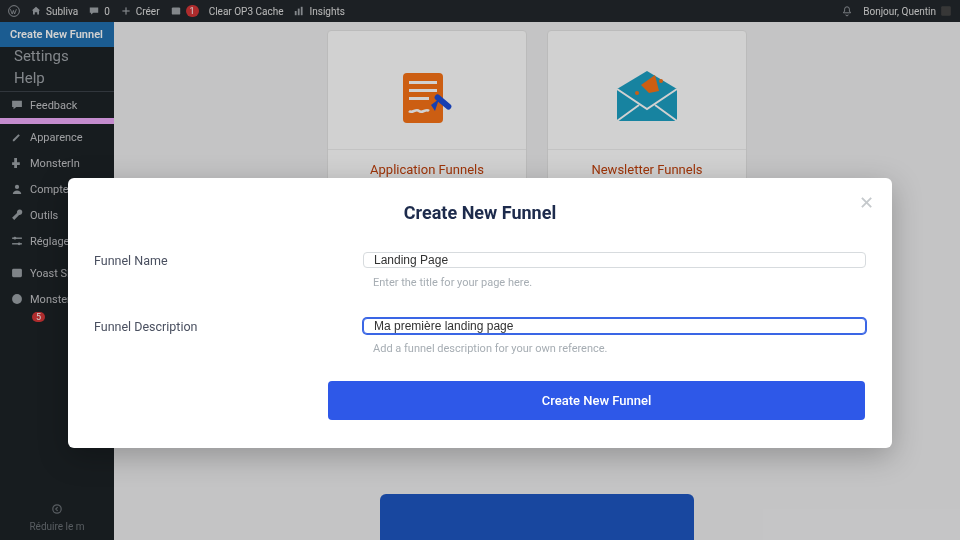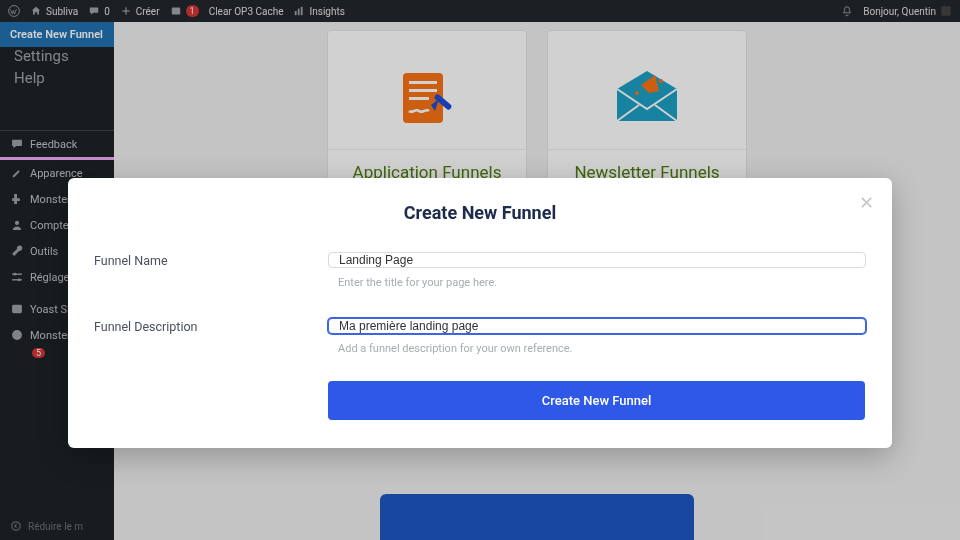--- a/index.html
+++ b/index.html
@@ -13,38 +13,38 @@
   .adminbar .badge-red { background:#d63638; color:#fff; border-radius:8px; padding:0 4px; font-size:9px; line-height:12px; min-width:12px; text-align:center; }
   .wp-icon { width:12px; height:12px; display:inline-block; }
   .ico { width:12px; height:12px; display:inline-block; color:#a0a5aa; }
 
   
   .sidebar { position:absolute; top:22px; left:0; bottom:0; width:114px; background:#1d2327; color:#eee; font-size:11px; display:flex; flex-direction:column; z-index:1; }
   .sidebar .item { padding:6px 8px 6px 10px; display:flex; align-items:center; gap:6px; color:#c3c4c7; cursor:pointer; }
   .sidebar .item .micon { width:14px; height:14px; display:inline-flex; align-items:center; justify-content:center; color:#9ca2a7; }
   .sidebar .active { background:#2271b1; color:#fff; font-weight:600; }
   .sidebar .sub { padding:0 8px 4px 14px; color:#a0a5aa; font-size:15px; cursor:pointer; }
-  .sidebar .feedback-sep { border-top:1px solid #3c434a; border-bottom:3px solid #f0abfc;margin-top:39px; }
+  .sidebar .feedback-sep { border-top:1px solid #3c434a; border-bottom:6px solid #f0abfc; }
   .sidebar .count-badge { background:#d63638; color:#fff; border-radius:8px; font-size:9px; padding:0 4px; margin-left:4px; }
-  .sidebar .collapse { margin-top:auto; padding:8px 10px; color:#6c7277; font-size:10px; display:flex; align-items:center; gap:6px; }
+  .sidebar .collapse { margin-top:auto; padding:8px 10px; color:#6c7277; font-size:10px; display:flex; align-items:center; gap:6px;flex-direction:column; }
 
   
   .content { position:absolute; left:114px; right:0; top:22px; bottom:0; background:#f0f0f1; z-index:0; }
   .cards-row { display:flex; gap:20px; justify-content:center; margin-top:8px; }
   .funnel-card { width:200px; background:#fff; border:1px solid #e5e5e5; border-radius:4px; text-align:center; padding-top:18px; }
   .funnel-card .imgzone { height:100px; display:flex; align-items:center; justify-content:center; }
-  .funnel-card .title { padding:12px 8px 14px; font-size:17px; color:#4d7c0f; border-top:1px solid #eee; }
+  .funnel-card .title { padding:12px 8px 14px; font-size:13px; color:#c2410c; border-top:1px solid #eee; }
   .big-btn { position:absolute; left:50%; transform:translateX(-50%); bottom:-10px; width:314px; height:56px; background:#1e57c2; border-radius:6px; }
 
   
   .modal-overlay { position:absolute; inset:0; background:rgba(0,0,0,0.18); z-index:5; }
   .modal { position:absolute; left:68px; right:68px; top:178px; background:#fff; border-radius:6px; box-shadow:0 8px 30px rgba(0,0,0,0.25); padding:24px 26px 28px; z-index:6; }
   .modal h2 { text-align:center; font-size:18px; color:#1d2b4c; font-weight:700; margin-bottom:26px; }
   .modal .close { position:absolute; right:18px; top:16px; color:#c5c9cc; cursor:pointer; font-size:18px; line-height:1; }
-  .form-row { display:flex; margin-bottom:26px; }
+  .form-row { display:flex; margin-bottom:26px;gap:35px; }
   .form-row .label { width:234px; font-size:12.5px; color:#4a5060; padding-top:4px; }
   .form-row .field { flex:1; }
   .field input { width:100%; font-size:12px; padding:0 10px; border:1px solid #d7dbde; border-radius:4px; color:#333; outline:none; }
   .field input.focused { border:1px solid #3a66e5; box-shadow:0 0 0 1px #3a66e5; }
   .field .hint { font-size:11px; color:#a6adb3; margin-top:8px; padding-left:10px; }
   .modal .submit { width:537px; margin-left:234px; background:#2e58e8; color:#fff; text-align:center; padding:12px 0; border-radius:4px; font-size:13px; font-weight:500; margin-top:14px; cursor:pointer; }
 
   
   svg { display:block; }
 </style>

